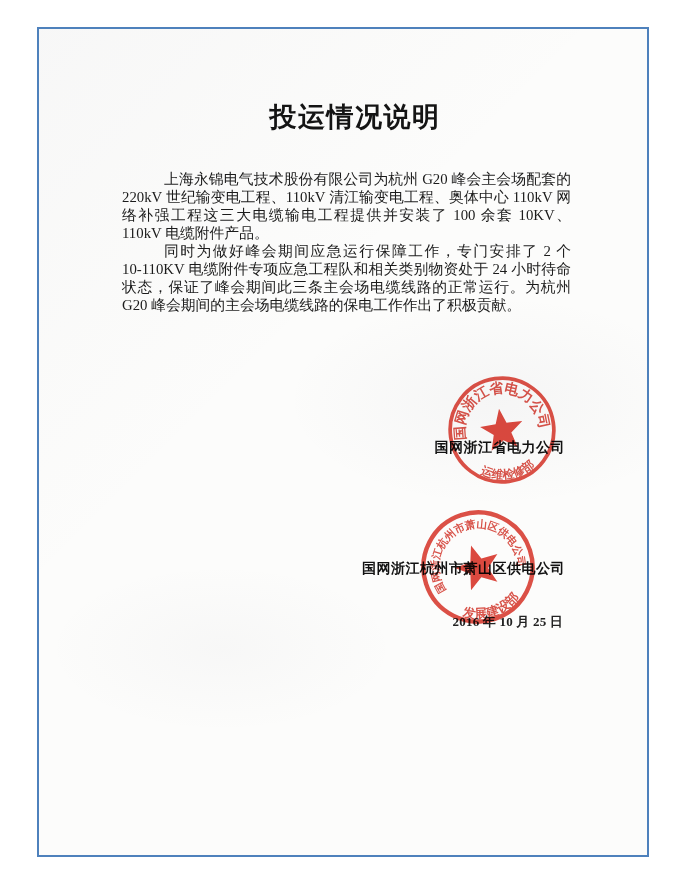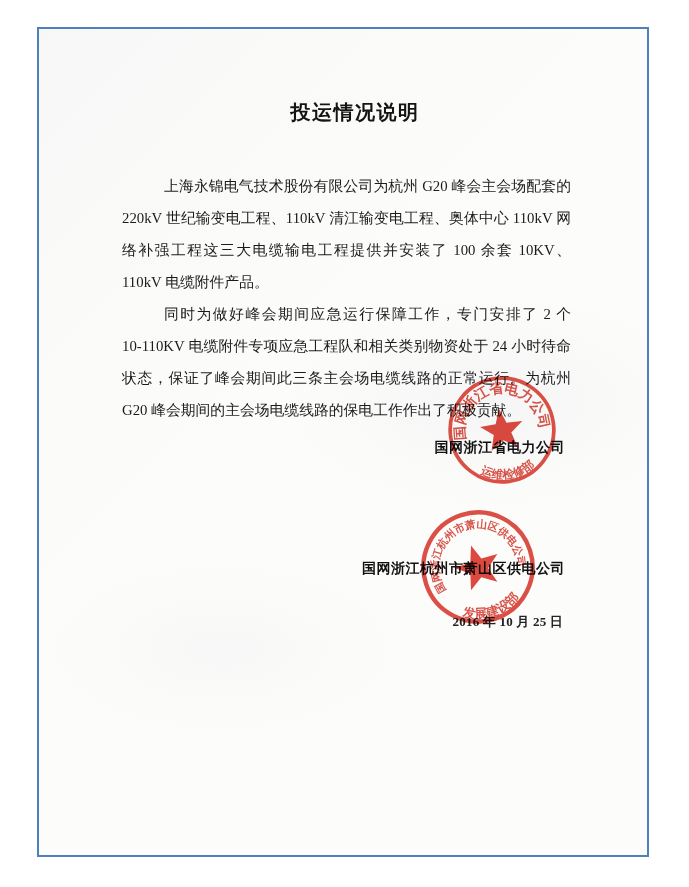--- a/index.html
+++ b/index.html
@@ -12,26 +12,26 @@
     position:absolute;left:37px;top:27px;width:612px;height:830px;
     box-sizing:border-box;border:2px solid #4e81bc;
     background:
       linear-gradient(135deg, rgba(120,120,140,0.035) 0%, rgba(0,0,0,0) 40%),
       radial-gradient(ellipse 300px 150px at 75% 45%, rgba(100,100,120,0.045), rgba(0,0,0,0) 70%),
       radial-gradient(ellipse 250px 120px at 30% 75%, rgba(100,100,120,0.03), rgba(0,0,0,0) 70%),
       #fcfcfb;
   }
   .title{
     position:absolute;top:70px;left:0;right:0;text-align:center;padding-left:24px;
-    font-family:"Liberation Sans",sans-serif;font-weight:700;font-size:20px;
+    font-family:"Liberation Sans",sans-serif;font-weight:700;font-size:27px;
     letter-spacing:1.5px;color:#141414;
   }
   .body{
     position:absolute;left:83px;top:141px;width:449px;
-    font-size:14.8px;line-height:32px;text-align:justify;color:#1b1b1b;
+    font-size:14.8px;line-height:18px;text-align:justify;color:#1b1b1b;
   }
   .body p{margin:0;text-indent:42px;}
   .body p + p{}
   .sig{
     position:absolute;right:82px;z-index:2;
     font-family:"Liberation Sans",sans-serif;font-weight:700;font-size:14px;
     letter-spacing:0.5px;color:#111111;white-space:nowrap;
   }
   .sig1{top:410px;}
   .sig2{top:531px;}

